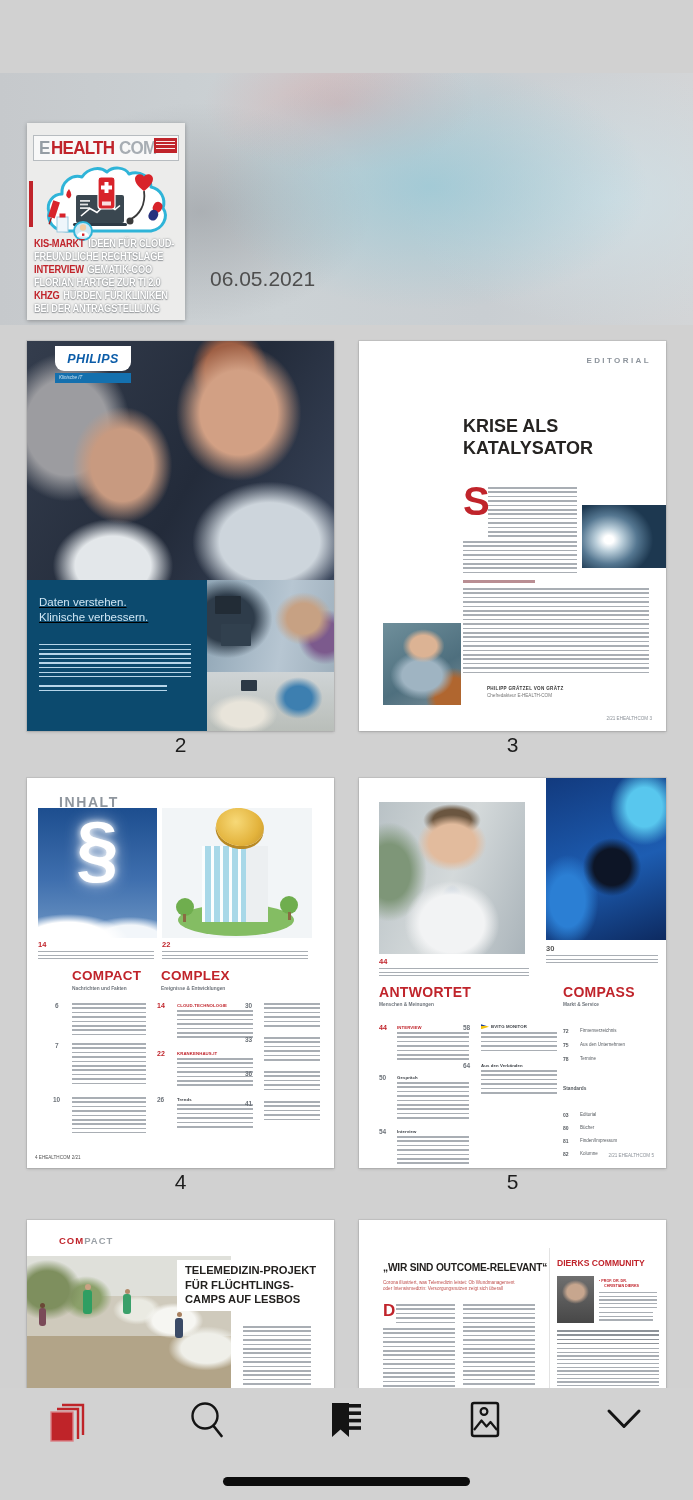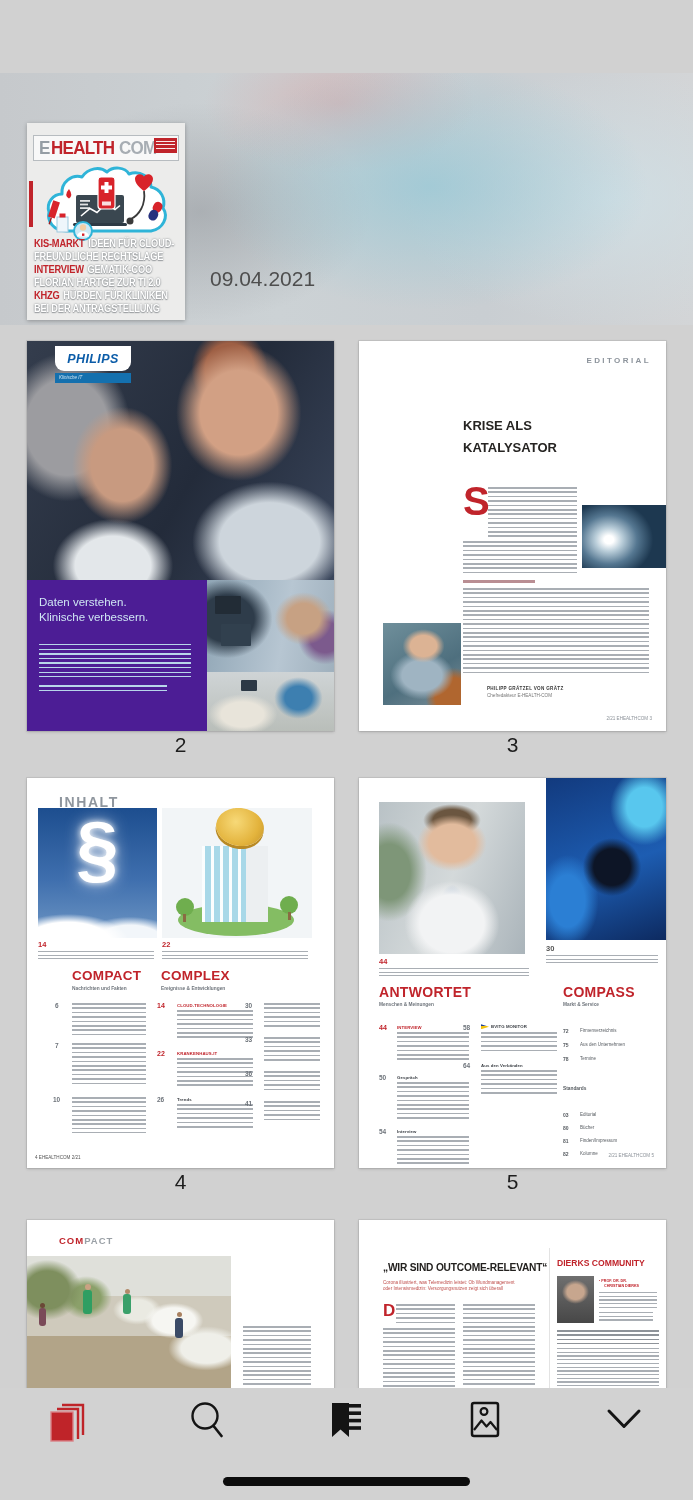--- a/index.html
+++ b/index.html
@@ -52,37 +52,37 @@
     radial-gradient(16% 22% at 66% 12%, #9e5f44 0 50%, transparent 78%),
     radial-gradient(24% 36% at 31% 52%, #c89a80 0 42%, transparent 68%),
     radial-gradient(28% 42% at 13% 36%, #9c9ca0 0 48%, transparent 74%),
     radial-gradient(34% 34% at 79% 84%, #cdd5dc 0 48%, transparent 74%),
     radial-gradient(28% 28% at 28% 94%, #e3e7ea 0 44%, transparent 70%),
     linear-gradient(120deg,#343d4d,#232b3a 55%,#3a465c);}
   .p2-badge{position:absolute;left:28px;top:5px;width:76px;font-style:italic;}
   .p2-badge-top{background:#fff;border-radius:0 0 9px 9px;padding:6px 0 5px;text-align:center;
     font-weight:800;font-size:12.5px;color:#0b5ca8;letter-spacing:.4px;}
   .p2-badge-strip{background:#1470ae;height:10px;margin-top:2px;color:#cfe6f4;font-size:4.5px;line-height:10px;padding-left:4px;}
-  .p2-blue{position:absolute;left:0;top:239px;width:180px;height:192px;background:#4c1d95;}
+  .p2-blue{position:absolute;left:0;top:239px;width:180px;height:192px;background:#0c4a6e;text-decoration:underline;}
   .p2-h{margin:15px 12px 0;font-size:11.5px;line-height:15px;color:#cfe6f4;}
   .p2-tag{position:absolute;left:12px;bottom:11px;font-size:10px;color:#eaf3fa;letter-spacing:.2px;}
   .p2-r1{position:absolute;left:180px;top:239px;width:127px;height:92px;background:
     radial-gradient(38% 48% at 76% 42%, #c7a183 0 34%, transparent 60%),
     radial-gradient(32% 44% at 93% 62%, #7c5a8d 0 38%, transparent 68%),
     radial-gradient(48% 58% at 16% 42%, #2e3c4a 0 44%, transparent 74%),
     linear-gradient(100deg,#8fa5b5,#b7c6d2 60%,#9fb0bd);}
   .p2-r2{position:absolute;left:180px;top:331px;width:127px;height:59px;background:
     radial-gradient(28% 52% at 72% 44%, #3d7fb0 0 38%, transparent 68%),
     radial-gradient(38% 48% at 28% 72%, #e8e4da 0 44%, transparent 72%),
     linear-gradient(#cfd4d6,#b9beb9);}
   .mon{position:absolute;background:#222c36;border-radius:1px;}
 
   
   .p3-kicker{position:absolute;right:15px;top:15px;font-size:8px;font-weight:700;letter-spacing:2.4px;color:#8d949c;}
-  .p3-title{position:absolute;left:104px;top:74px;font-size:13px;line-height:22px;font-weight:800;color:#262422;}
+  .p3-title{position:absolute;left:104px;top:74px;font-size:18px;line-height:22px;font-weight:800;color:#262422;}
   .p3-drop{position:absolute;left:104px;top:140px;font-size:40px;line-height:40px;font-weight:800;color:#c0242b;}
   .p3-img{position:absolute;left:223px;top:164px;width:84px;height:63px;background:
     radial-gradient(62% 72% at 32% 55%, #ffffff 0 9%, #b9cdd9 26%, #557791 54%, #1d3850 85%);}
   .p3-sub{position:absolute;left:104px;top:239px;width:72px;height:3px;background:#b98e93;}
   .p3-quote{position:absolute;left:24px;top:226px;width:84px;font-size:7.5px;line-height:10px;font-weight:800;color:#c0242b;}
   .p3-photo{position:absolute;left:24px;top:282px;width:78px;height:82px;background:
     radial-gradient(42% 32% at 52% 28%, #dcb394 0 40%, transparent 64%),
     radial-gradient(58% 42% at 50% 64%, #9fb4c2 0 44%, transparent 70%),
     radial-gradient(48% 48% at 90% 90%, #b0662f 0 48%, transparent 74%),
     linear-gradient(150deg,#6f8f9b,#4e6f7e 60%,#7b8f99);}
@@ -230,21 +230,21 @@
       </div>
       <div class="teasers">
         <div><span class="tag">KIS-MARKT</span><span class="ttext">IDEEN FÜR CLOUD-</span></div>
         <div><span class="tag"></span><span class="ttext">FREUNDLICHE RECHTSLAGE</span></div>
         <div><span class="tag">INTERVIEW</span><span class="ttext">GEMATIK-COO</span></div>
         <div><span class="tag"></span><span class="ttext">FLORIAN HARTGE ZUR TI 2.0</span></div>
         <div><span class="tag">KHZG</span><span class="ttext">HÜRDEN FÜR KLINIKEN</span></div>
         <div><span class="tag"></span><span class="ttext">BEI DER ANTRAGSTELLUNG</span></div>
       </div>
     </div>
-    <div class="hero-date">09.04.2021</div>
+    <div class="hero-date">06.05.2021</div>
   </div>
 
   <div class="page" style="left:27px;top:341px;">
     <div class="p2-photo"></div>
     <div class="p2-badge">
       <div class="p2-badge-top">PHILIPS</div>
       <div class="p2-badge-strip">Klinische IT</div>
     </div>
     <div class="p2-blue">
       <div class="p2-h">
@@ -395,20 +395,25 @@
     <div class="p6-photo">
       <div class="fig" style="left:56px;top:34px;width:9px;height:24px;background:#2f9e62;"></div>
       <div class="fig" style="left:58px;top:28px;width:6px;height:6px;border-radius:50%;background:#caa283;"></div>
       <div class="fig" style="left:96px;top:38px;width:8px;height:20px;background:#3aa06a;"></div>
       <div class="fig" style="left:98px;top:33px;width:5px;height:5px;border-radius:50%;background:#b28a6a;"></div>
       <div class="fig" style="left:12px;top:52px;width:7px;height:18px;background:#7a4a58;"></div>
       <div class="fig" style="left:13px;top:47px;width:5px;height:5px;border-radius:50%;background:#6a4836;"></div>
       <div class="fig" style="left:148px;top:62px;width:8px;height:20px;background:#3a4a66;"></div>
       <div class="fig" style="left:150px;top:56px;width:5px;height:5px;border-radius:50%;background:#a8805f;"></div>
     </div>
+    <div class="p6-head">
+      <div>TELEMEDIZIN-PROJEKT</div>
+      <div>FÜR FLÜCHTLINGS-</div>
+      <div>CAMPS AUF LESBOS</div>
+    </div>
     <div class="abs bars-s" style="left:216px;top:106px;width:68px;height:84px;"></div>
   </div>
 
   <div class="page" style="left:359px;top:1220px;">
     <div class="p7-title">„WIR SIND OUTCOME-RELEVANT“</div>
     <div class="p7-deck">
       <div>Corona illustriert, was Telemedizin leistet: Ob Wundmanagement</div>
       <div>oder Intensivmedizin: Versorgungsnutzen zeigt sich überall</div>
     </div>
     <div class="p7-drop">D</div>

